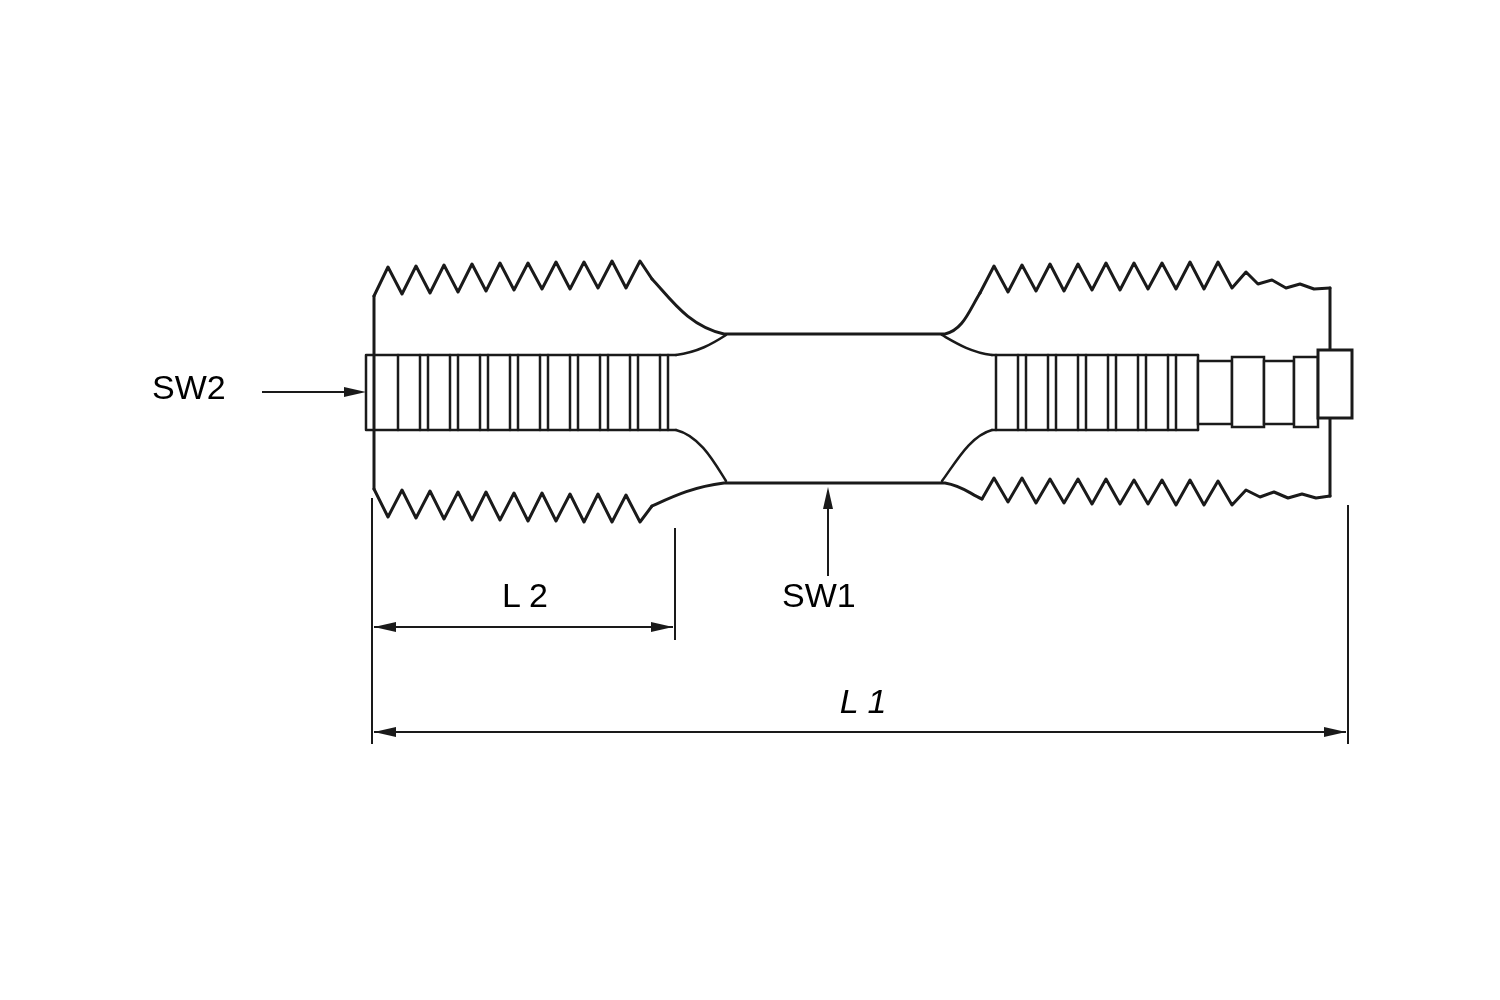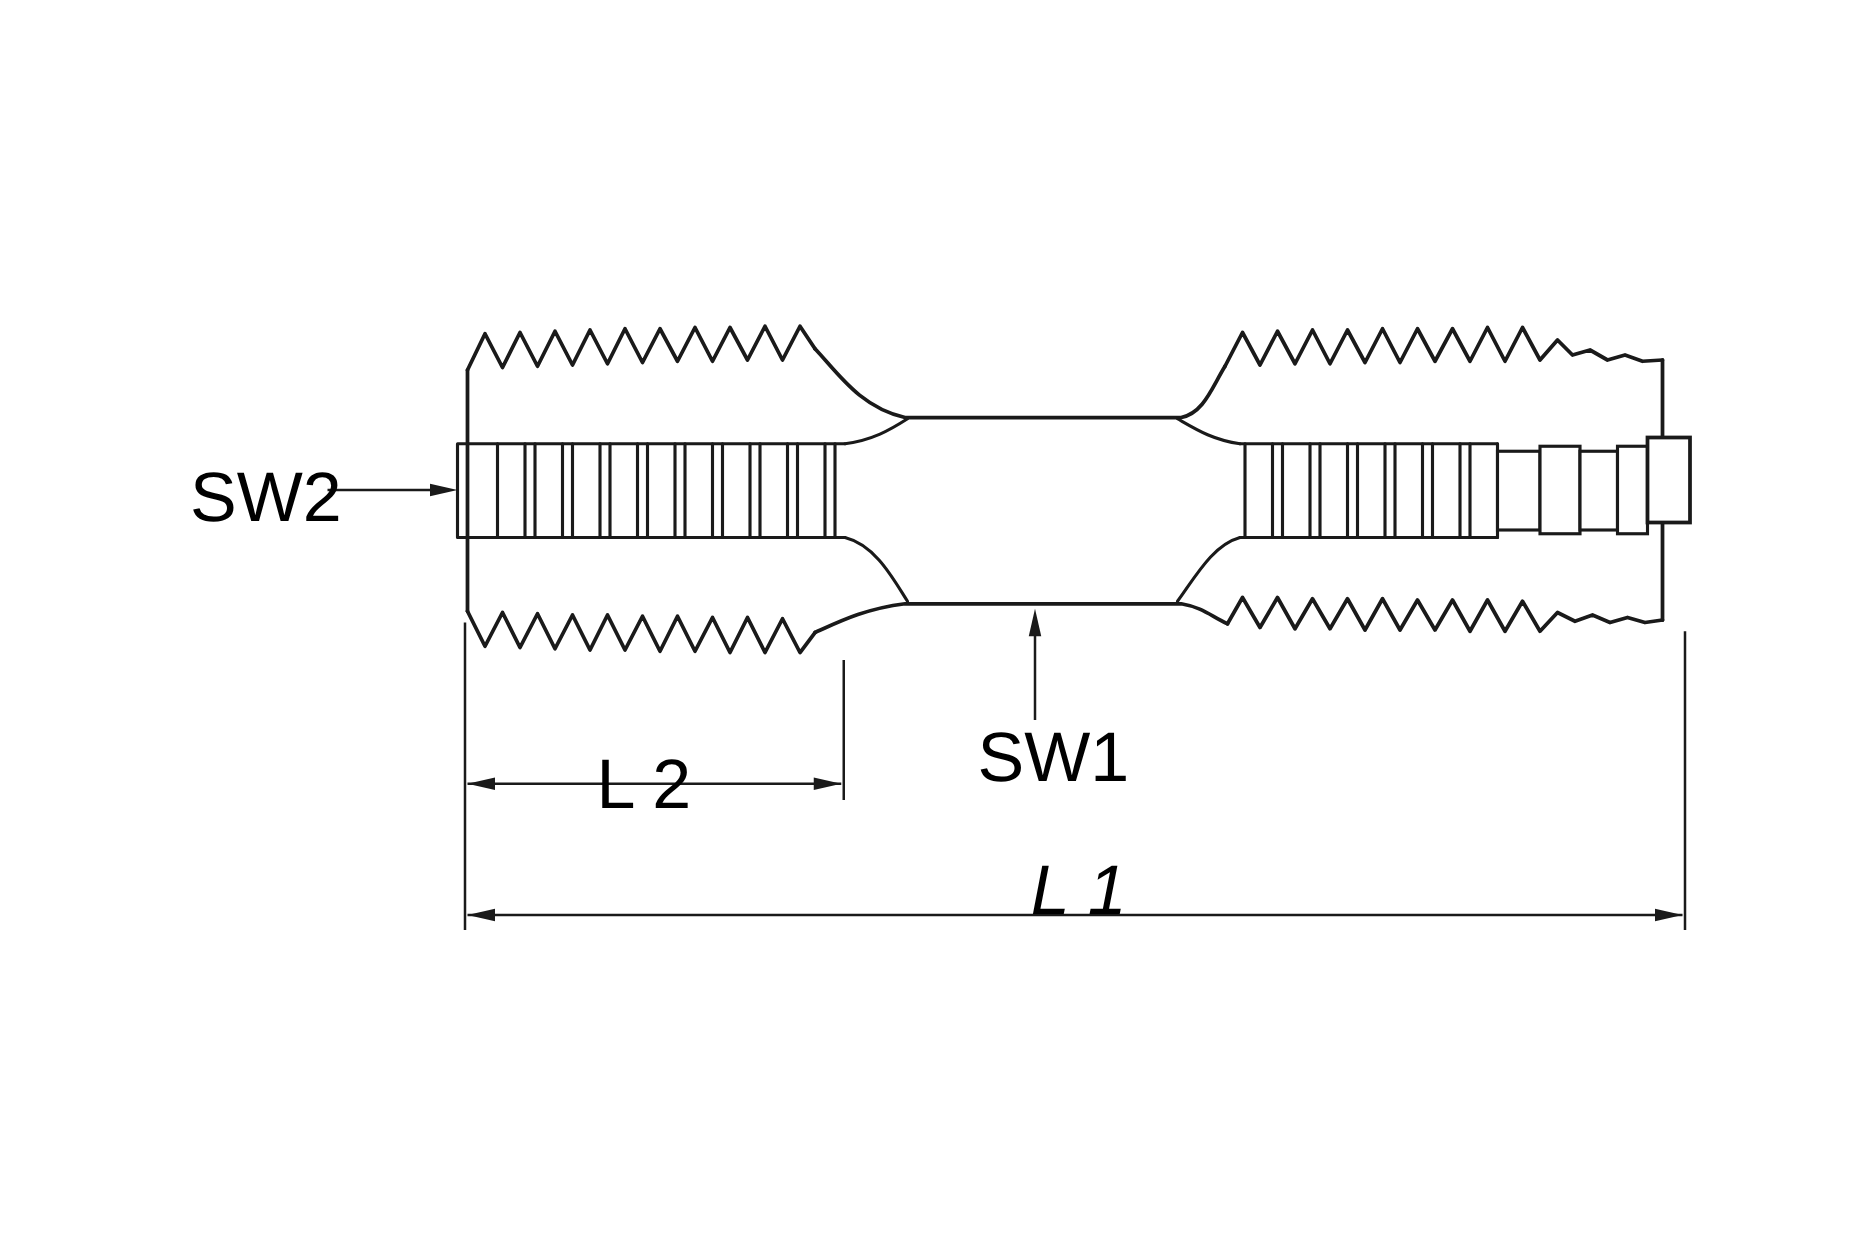--- a/index.html
+++ b/index.html
@@ -16,21 +16,21 @@
     font-family: "Liberation Sans", sans-serif;
   }
   .stage svg {
     position: absolute;
     left: 0;
     top: 0;
   }
   .dim-label {
     position: absolute;
     color: #000000;
-    font-size: 56px;
+    font-size: 34px;
     line-height: 1;
     white-space: nowrap;
     font-family: "Liberation Sans", sans-serif;
   }
   .centered {
     text-align: center;
   }
   
   .outline   { fill: none; stroke: #1a1a1a; stroke-width: 3;   stroke-linejoin: round; stroke-linecap: round; }
   .ridge     { fill: none; stroke: #1a1a1a; stroke-width: 2.5; stroke-linejoin: round; stroke-linecap: round; }
@@ -119,19 +119,19 @@
 
     <g>
       <path class="dim" d="M 828 576 L 828 500"></path>
       <polygon class="arrowhead" points="828,487 823,509 833,509"></polygon>
     </g>
 
   </svg>
 
   <div class="dim-label" style="left:152px; top:370px;">SW2</div>
 
-  <div class="dim-label centered" style="left:460px; top:578px; width:110px;margin-top:21px;">L 2</div>
+  <div class="dim-label centered" style="left:470px; top:578px; width:110px;">L 2</div>
 
   <div class="dim-label" style="left:782px; top:578px;">SW1</div>
 
   <div class="dim-label centered" style="left:815px; top:684px; width:96px;font-style:italic;">L 1</div>
 
 </div>
 
 </body></html>

